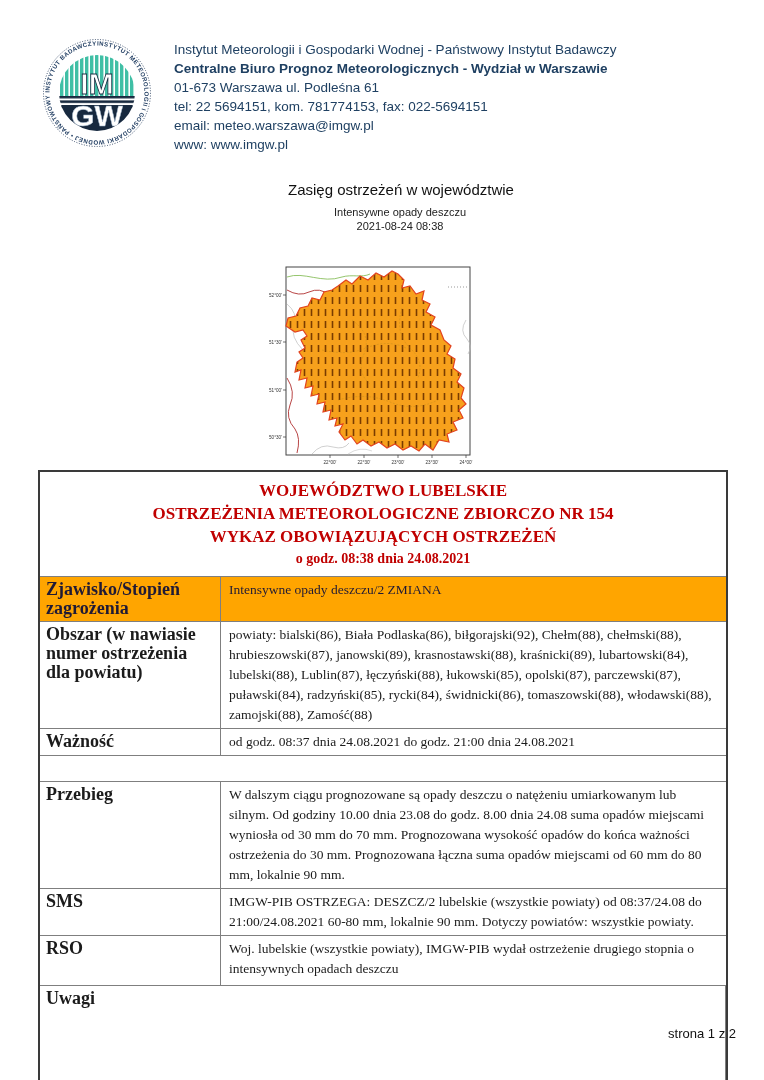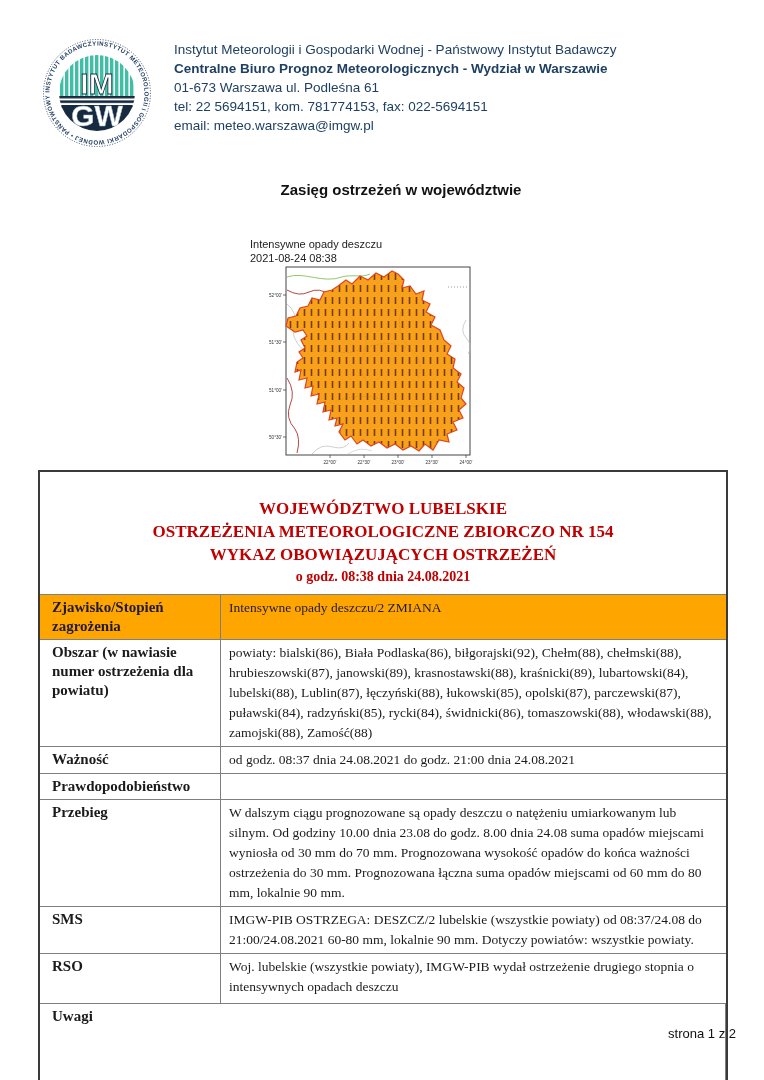--- a/index.html
+++ b/index.html
@@ -11,40 +11,40 @@
   
   .logo { position:absolute; left:40px; top:34px; width:114px; height:118px; }
   .org-block {
     position:absolute; top:40px; right:30px; width:560px;
     text-align:left; color:#1f4062; font-size:13.5px; line-height:19px;
   }
   .org-block .bold { font-weight:bold; }
   
   .section-title {
     position:absolute; left:38px; top:181px; width:726px;
-    text-align:center; font-size:15px; color:#111;font-weight:bold;
+    text-align:center; font-size:15px; color:#111;
   }
   .map-caption {
-    position:absolute; left:250px; top:237px; width:300px;
-    text-align:left; font-size:11px; line-height:14px; color:#222;
+    position:absolute; left:250px; top:205px; width:300px;
+    text-align:center; font-size:11px; line-height:14px; color:#222;
   }
   .map-wrap { position:absolute; left:252px; top:260px; width:230px; height:212px; }
   
   .wtable {
     position:absolute; left:38px; top:470px; width:690px;
     border:2px solid #3a3a3a; background:#fff;
     font-family:"Liberation Serif", serif; color:#1b1b1b;
   }
-  .wtable-title { padding:25px 10px 6px; text-align:center; color:#c00000; font-weight:bold; }
+  .wtable-title { padding:7px 10px 6px; text-align:center; color:#c00000; font-weight:bold; }
   .wtable-title .t-big { font-size:17px; line-height:23px; }
   .wtable-title .t-small { font-size:14px; line-height:22px; }
   .wrow { display:flex; border-top:1px solid #7f7f7f; min-height:25px; }
   .wcell-label {
     flex:0 0 181px; border-right:1px solid #7f7f7f;
-    font-weight:bold; font-size:15px; line-height:19px; padding:3px 12px;
+    font-weight:bold; font-size:18px; line-height:19px; padding:3px 6px;
   }
   .wcell-value { flex:1; font-size:13.5px; line-height:20px; padding:3px 8px; }
   .row-orange { background:#ffa500; }
   .row-orange .wcell-label, .row-orange .wcell-value { color:#201a35; }
   .row-gray { background:#d3d3d3; }
   .h-obszar { min-height:102px; } .h-waznosc { min-height:26px;justify-content:flex-end; }
   .h-prawdo { min-height:26px; } .h-przebieg { min-height:81px; }
   .h-sms { min-height:40px; } .h-rso { min-height:50px; }
   .h-uwagi { min-height:25px;flex-direction:column; } .h-synoptyk { min-height:45px; }
   
@@ -85,20 +85,21 @@
       <text x="57" y="90" text-anchor="middle" font-size="30" font-weight="bold" fill="#ffffff" stroke="#9fb3c8" stroke-width="0.5" font-family="Liberation Sans, sans-serif">GW</text>
     </g>
   </svg>
 
   <div class="org-block">
     <div>Instytut Meteorologii i Gospodarki Wodnej - Państwowy Instytut Badawczy</div>
     <div class="bold">Centralne Biuro Prognoz Meteorologicznych - Wydział w Warszawie</div>
     <div>01-673 Warszawa ul. Podleśna 61</div>
     <div>tel: 22 5694151, kom. 781774153, fax: 022-5694151</div>
     <div>email: meteo.warszawa@imgw.pl</div>
+    <div>www: www.imgw.pl</div>
   </div>
 
   <div class="section-title">Zasięg ostrzeżeń w województwie</div>
 
   <div class="map-caption">
     <div>Intensywne opady deszczu</div>
     <div>2021-08-24 08:38</div>
   </div>
 
   <div class="map-wrap">
@@ -171,21 +172,20 @@
     </div>
     <div class="wrow h-obszar">
       <div class="wcell-label">Obszar (w nawiasie numer ostrzeżenia dla powiatu)</div>
       <div class="wcell-value">powiaty: bialski(86), Biała Podlaska(86), biłgorajski(92), Chełm(88), chełmski(88), hrubieszowski(87), janowski(89), krasnostawski(88), kraśnicki(89), lubartowski(84), lubelski(88), Lublin(87), łęczyński(88), łukowski(85), opolski(87), parczewski(87), puławski(84), radzyński(85), rycki(84), świdnicki(86), tomaszowski(88), włodawski(88), zamojski(88), Zamość(88)</div>
     </div>
     <div class="wrow h-waznosc">
       <div class="wcell-label">Ważność</div>
       <div class="wcell-value">od godz. 08:37 dnia 24.08.2021 do godz. 21:00 dnia 24.08.2021</div>
     </div>
     <div class="wrow h-prawdo">
-      <div class="wcell-label">Prawdopodobieństwo</div>
     </div>
     <div class="wrow h-przebieg">
       <div class="wcell-label">Przebieg</div>
       <div class="wcell-value">W dalszym ciągu prognozowane są opady deszczu o natężeniu umiarkowanym lub silnym. Od godziny 10.00 dnia 23.08 do godz. 8.00 dnia 24.08 suma opadów miejscami wyniosła od 30 mm do 70 mm. Prognozowana wysokość opadów do końca ważności ostrzeżenia do 30 mm. Prognozowana łączna suma opadów miejscami od 60 mm do 80 mm, lokalnie 90 mm.</div>
     </div>
     <div class="wrow h-sms">
       <div class="wcell-label">SMS</div>
       <div class="wcell-value">IMGW-PIB OSTRZEGA: DESZCZ/2 lubelskie (wszystkie powiaty) od 08:37/24.08 do 21:00/24.08.2021 60-80 mm, lokalnie 90 mm. Dotyczy powiatów: wszystkie powiaty.</div>
     </div>
     <div class="wrow h-rso">

